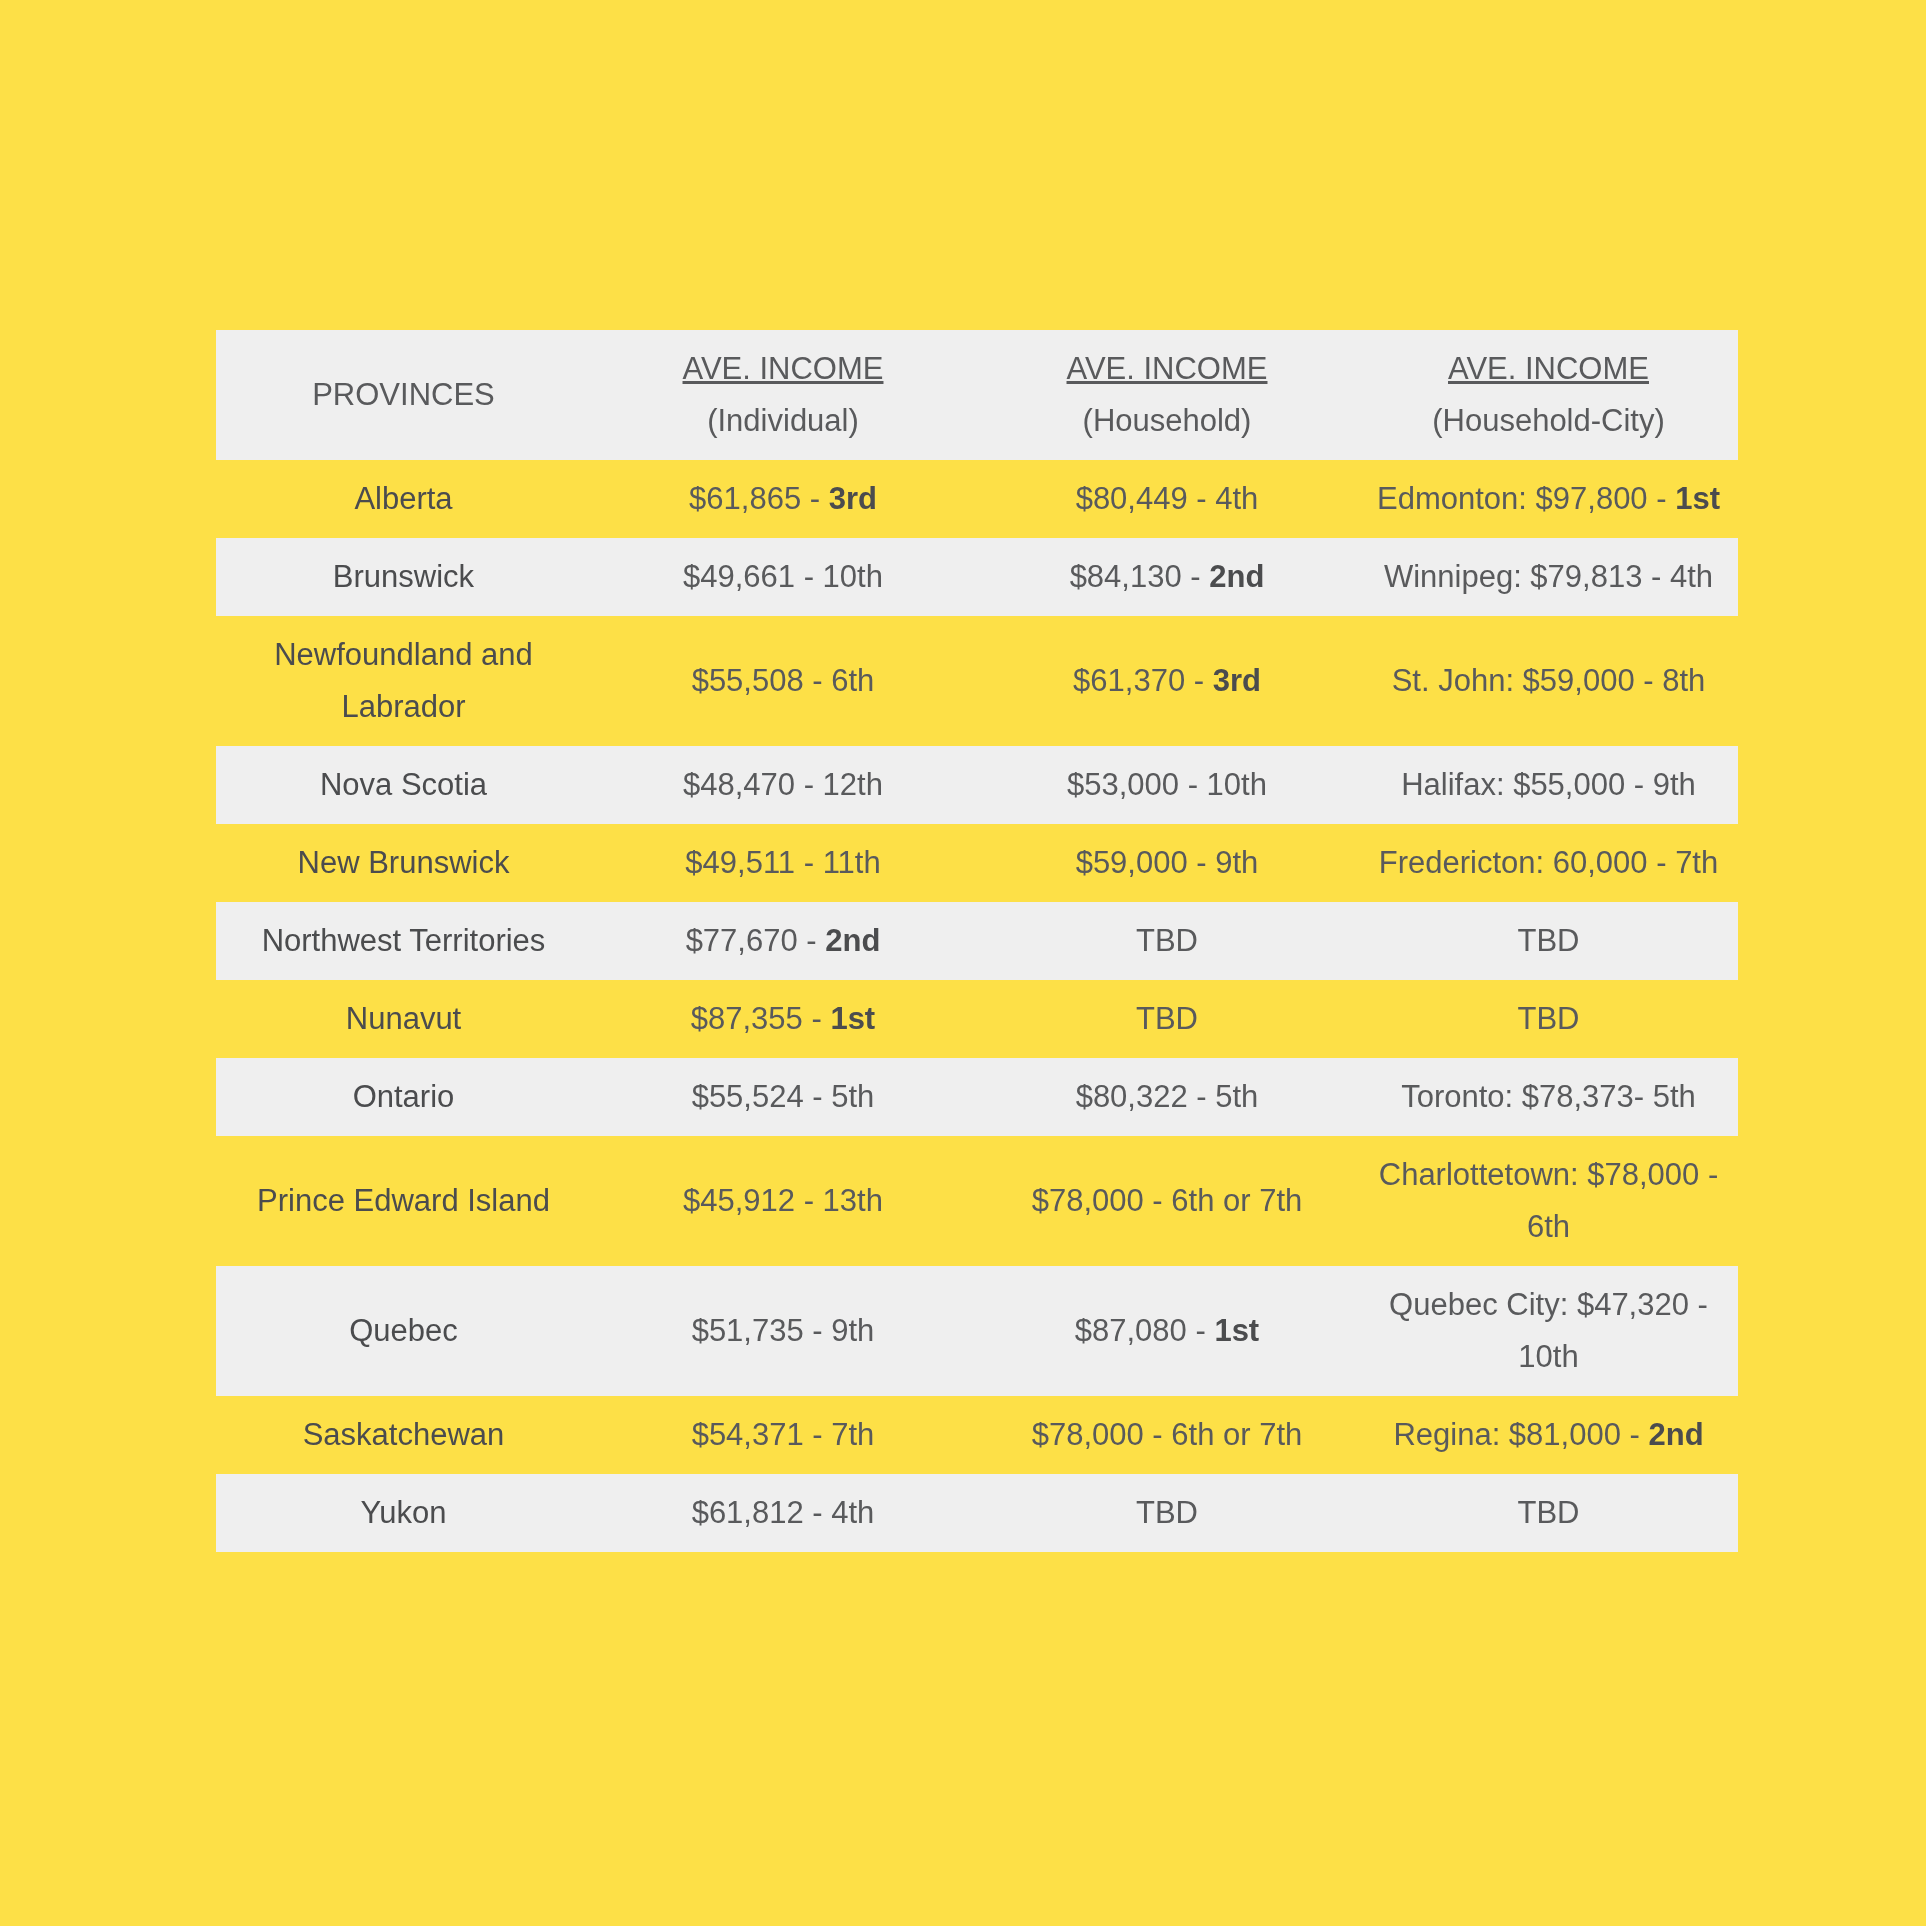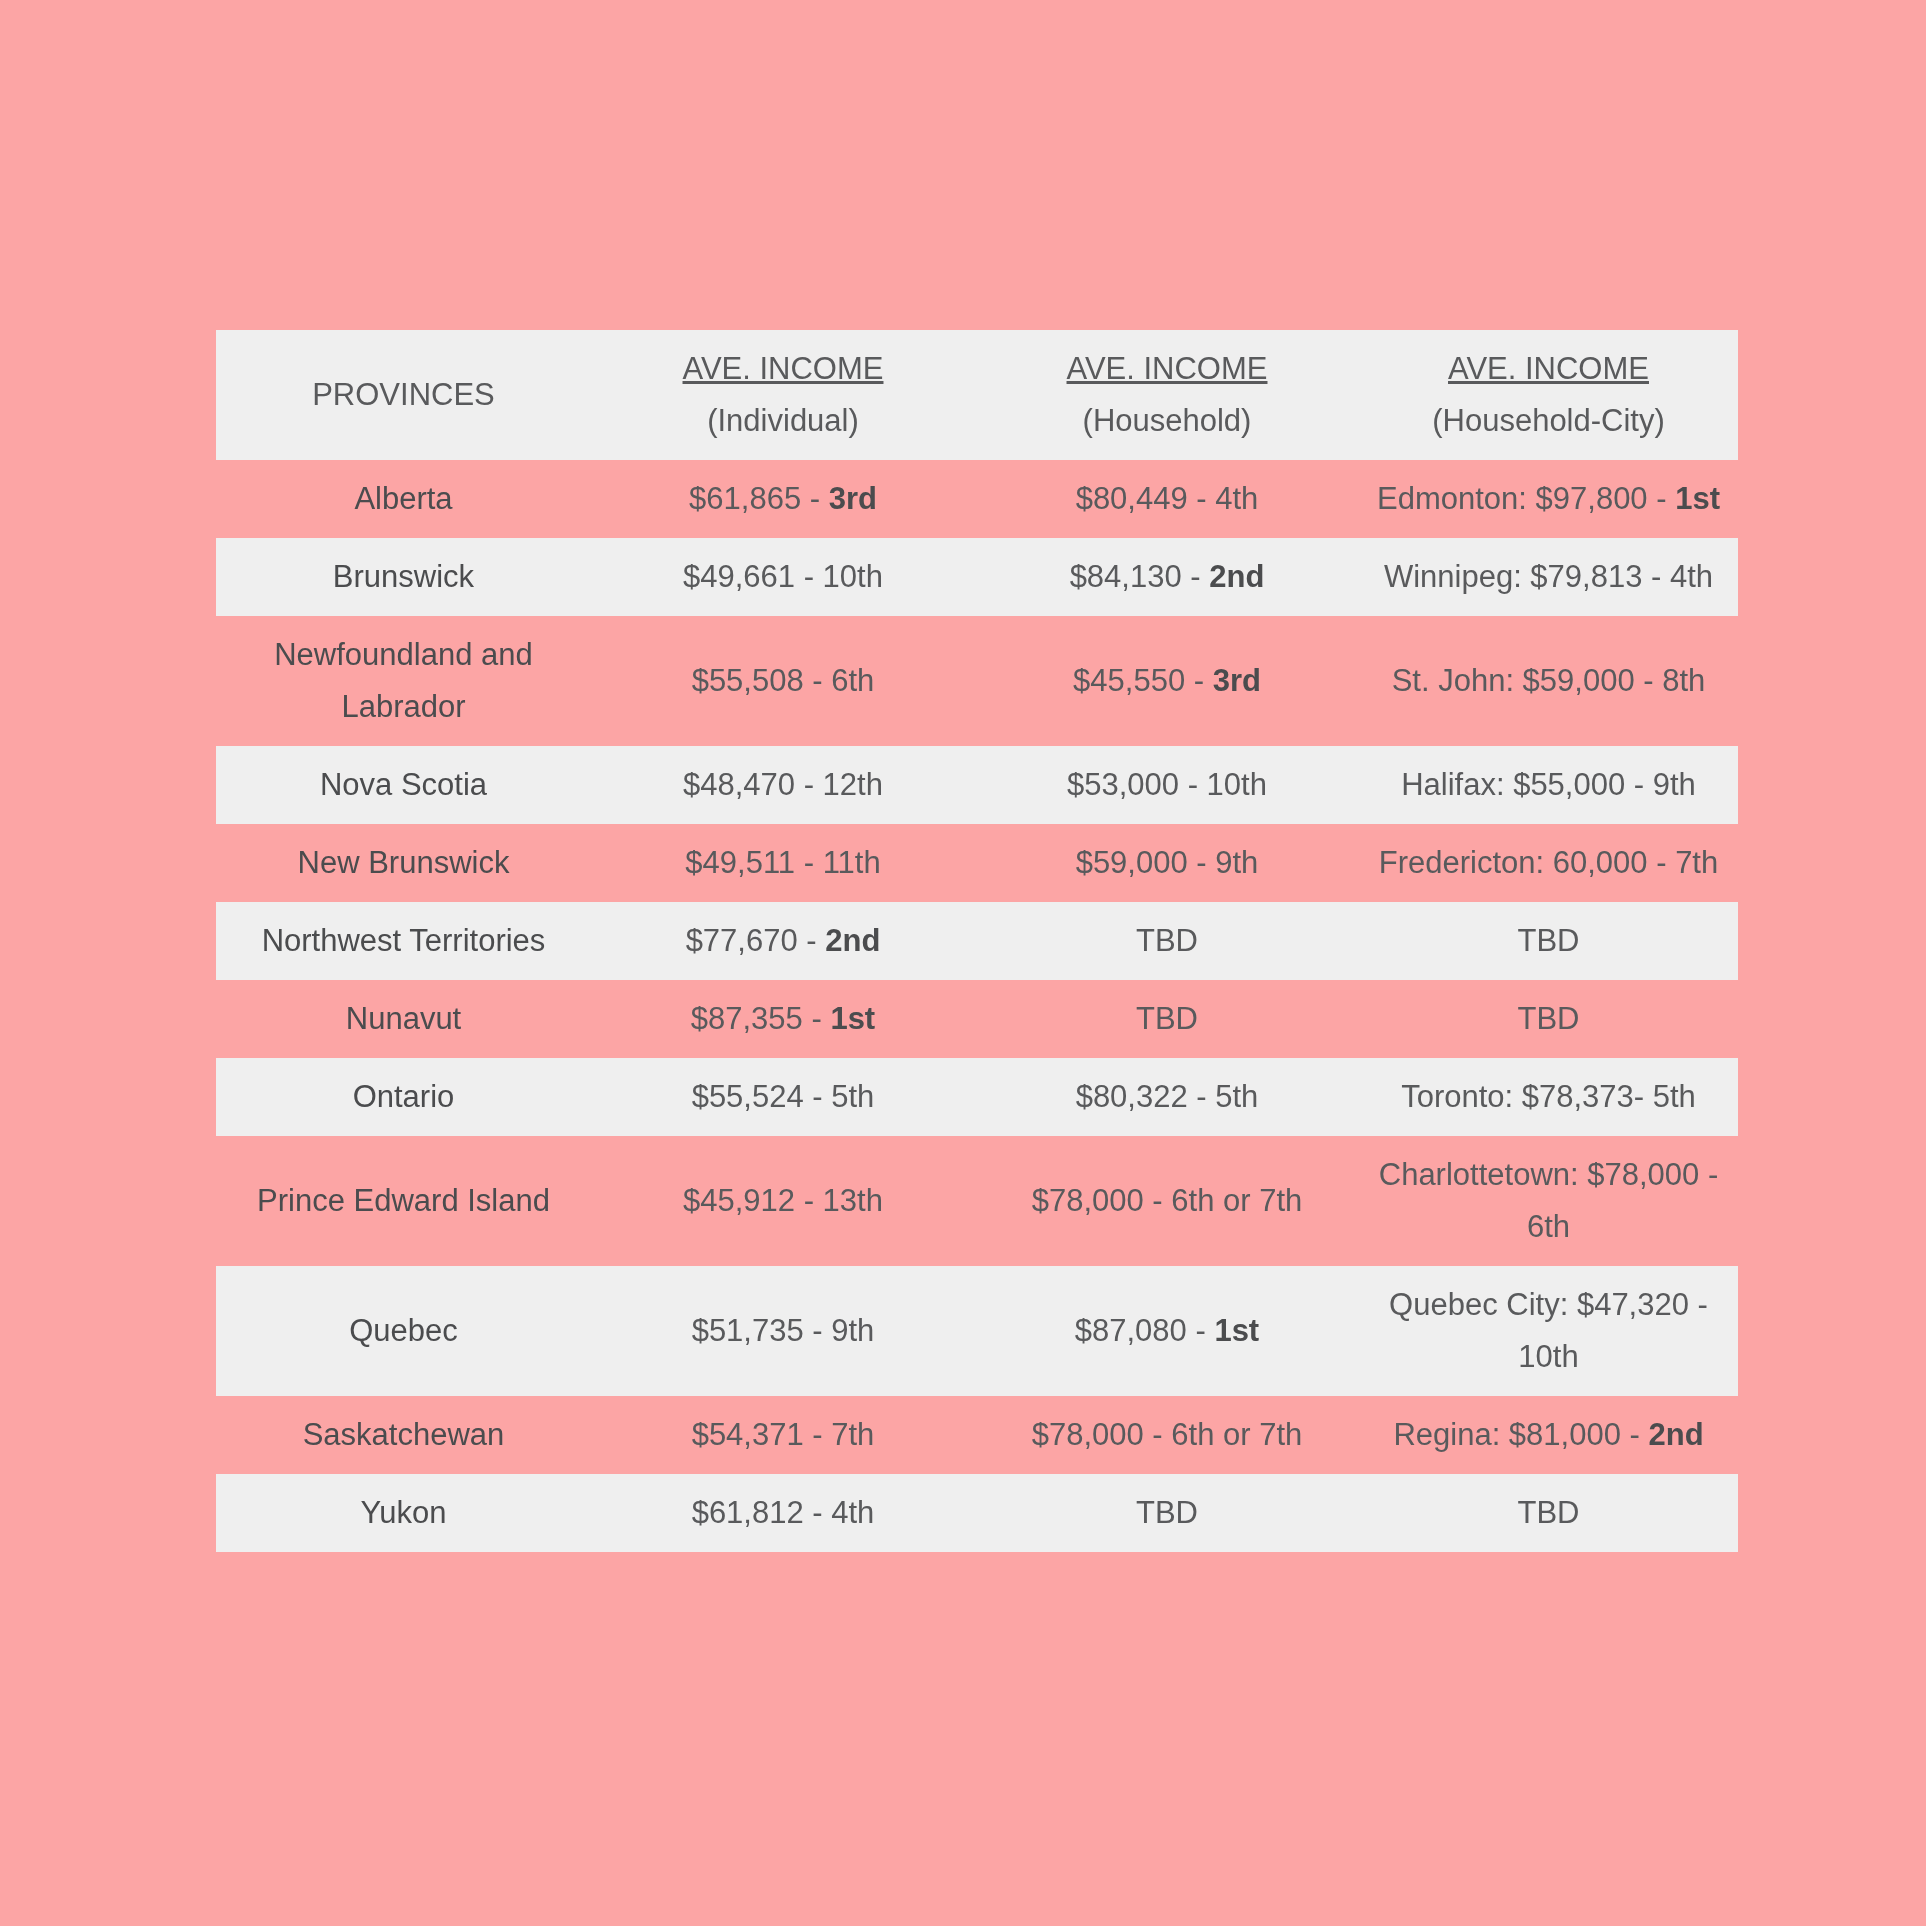--- a/index.html
+++ b/index.html
@@ -3,21 +3,21 @@
 <meta charset="utf-8">
 <style>
   html, body {
     margin: 0; padding: 0;
     background: #ffffff;
   }
   .canvas {
     position: relative;
     width: 1926px;
     height: 1926px;
-    background: #fca5a5;
+    background: #fde047;
     font-family: "Liberation Sans", sans-serif;
     overflow: hidden;
   }
   table.income {
     position: absolute;
     left: 216px;
     top: 330px;
     width: 1521px;
     border-collapse: collapse;
     table-layout: fixed;
@@ -94,21 +94,21 @@
         </tr>
         <tr>
           <td class="prov">Brunswick</td>
           <td><span>$49,661 - 10th</span></td>
           <td><span>$84,130 - </span><span class="b">2nd</span></td>
           <td><span>Winnipeg: $79,813 - 4th</span></td>
         </tr>
         <tr>
           <td class="prov">Newfoundland and Labrador</td>
           <td><span>$55,508 - 6th</span></td>
-          <td><span>$45,550 - </span><span class="b">3rd</span></td>
+          <td><span>$61,370 - </span><span class="b">3rd</span></td>
           <td><span>St. John: $59,000 - 8th</span></td>
         </tr>
         <tr>
           <td class="prov">Nova Scotia</td>
           <td><span>$48,470 - 12th</span></td>
           <td><span>$53,000 - 10th</span></td>
           <td><span>Halifax: $55,000 - 9th</span></td>
         </tr>
         <tr>
           <td class="prov">New Brunswick</td>

